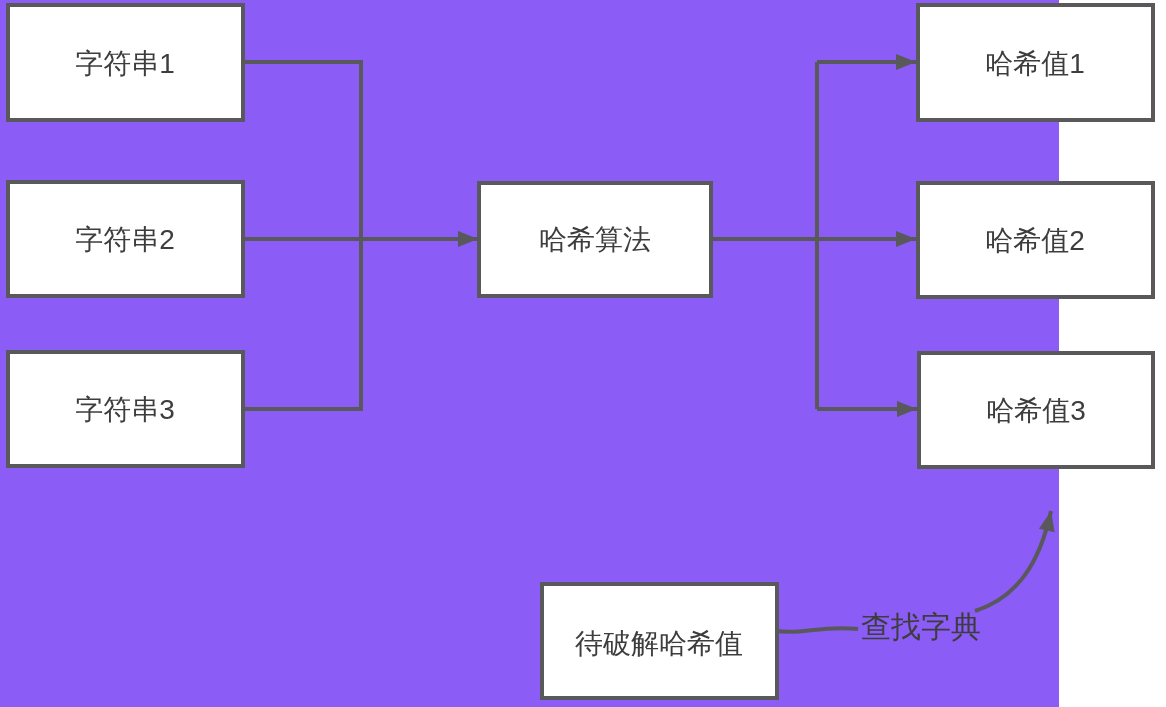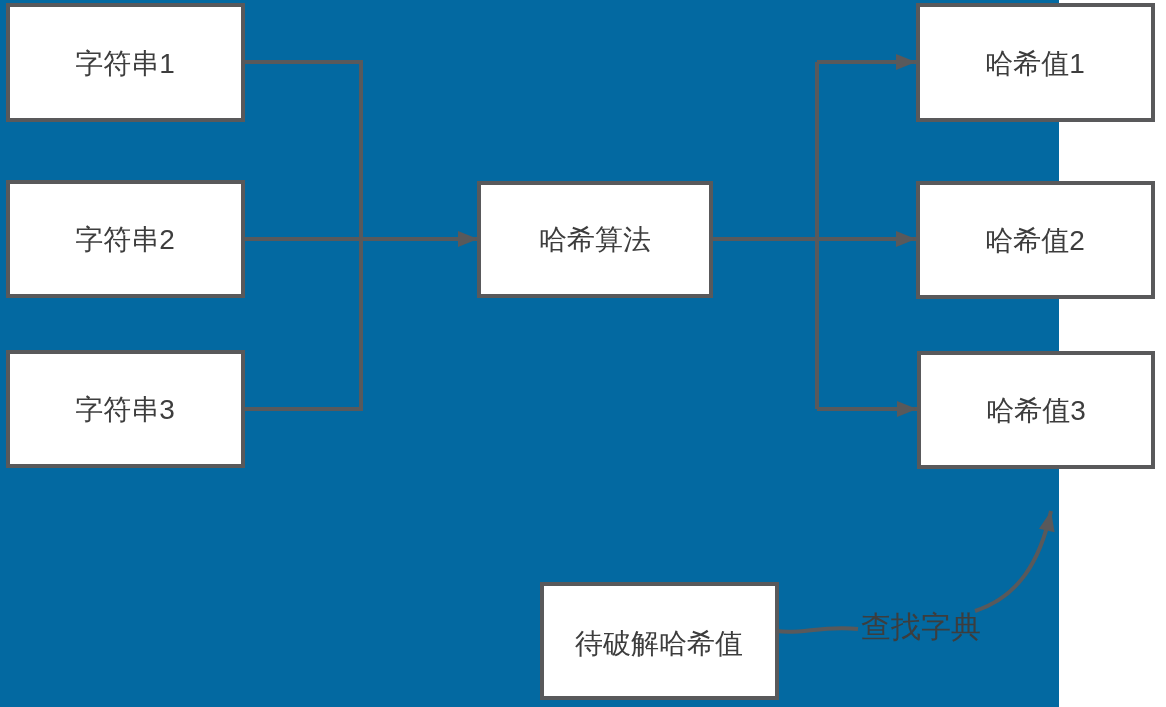--- a/index.html
+++ b/index.html
@@ -8,21 +8,21 @@
     background: #ffffff;
     width: 1166px;
     height: 707px;
     overflow: hidden;
     font-family: "Liberation Sans", sans-serif;
   }
   .canvas-wrap {
     position: relative;
     width: 1059px;
     height: 707px;
-    background: #0369a1;
+    background: #8b5cf6;
   }
   svg { display: block; }
   .edge {
     fill: none;
     stroke: #59595b;
     stroke-width: 4;
   }
   .node-box {
     fill: #ffffff;
     stroke: #59595b;

